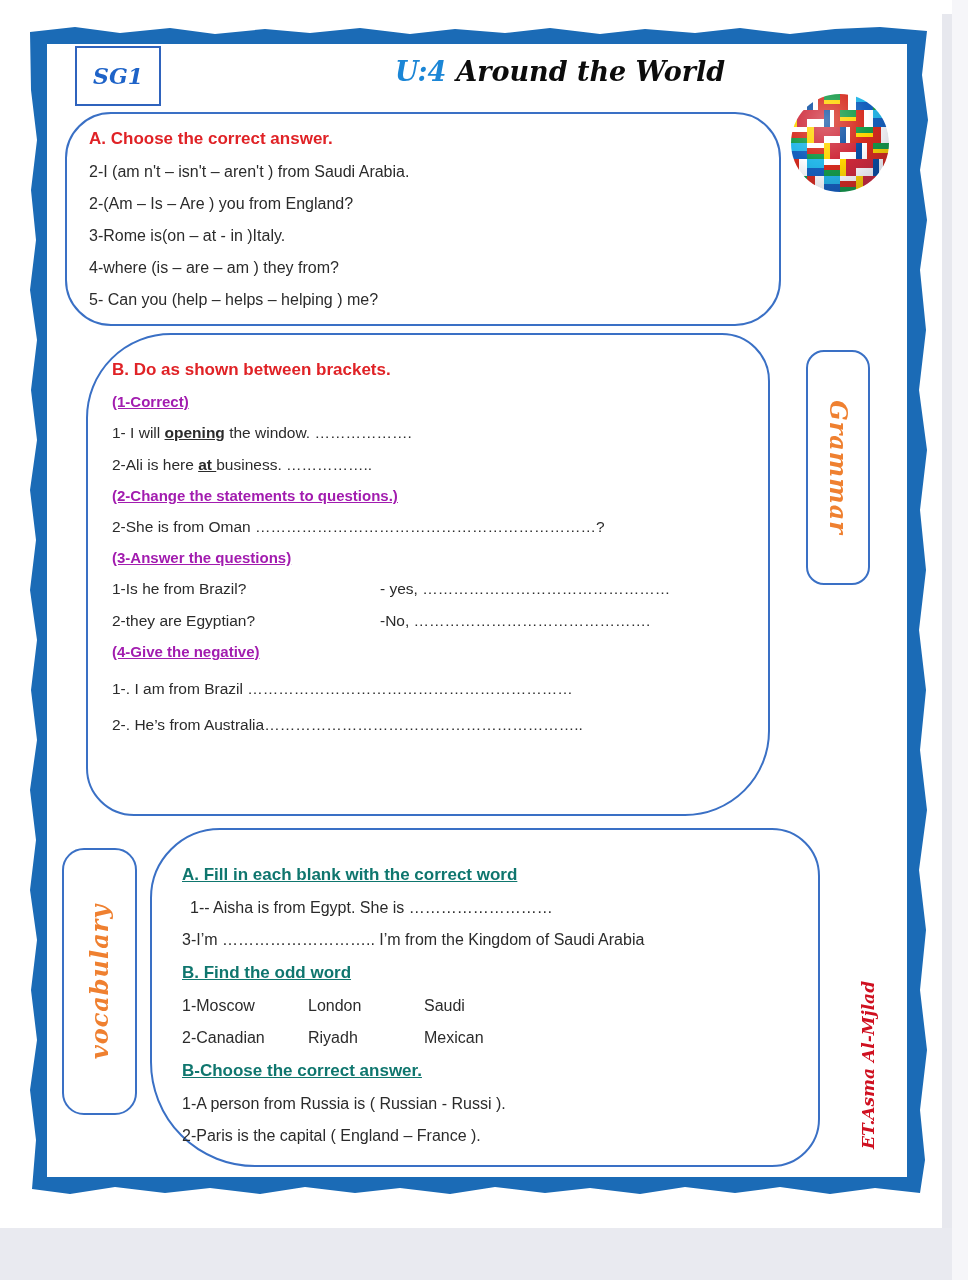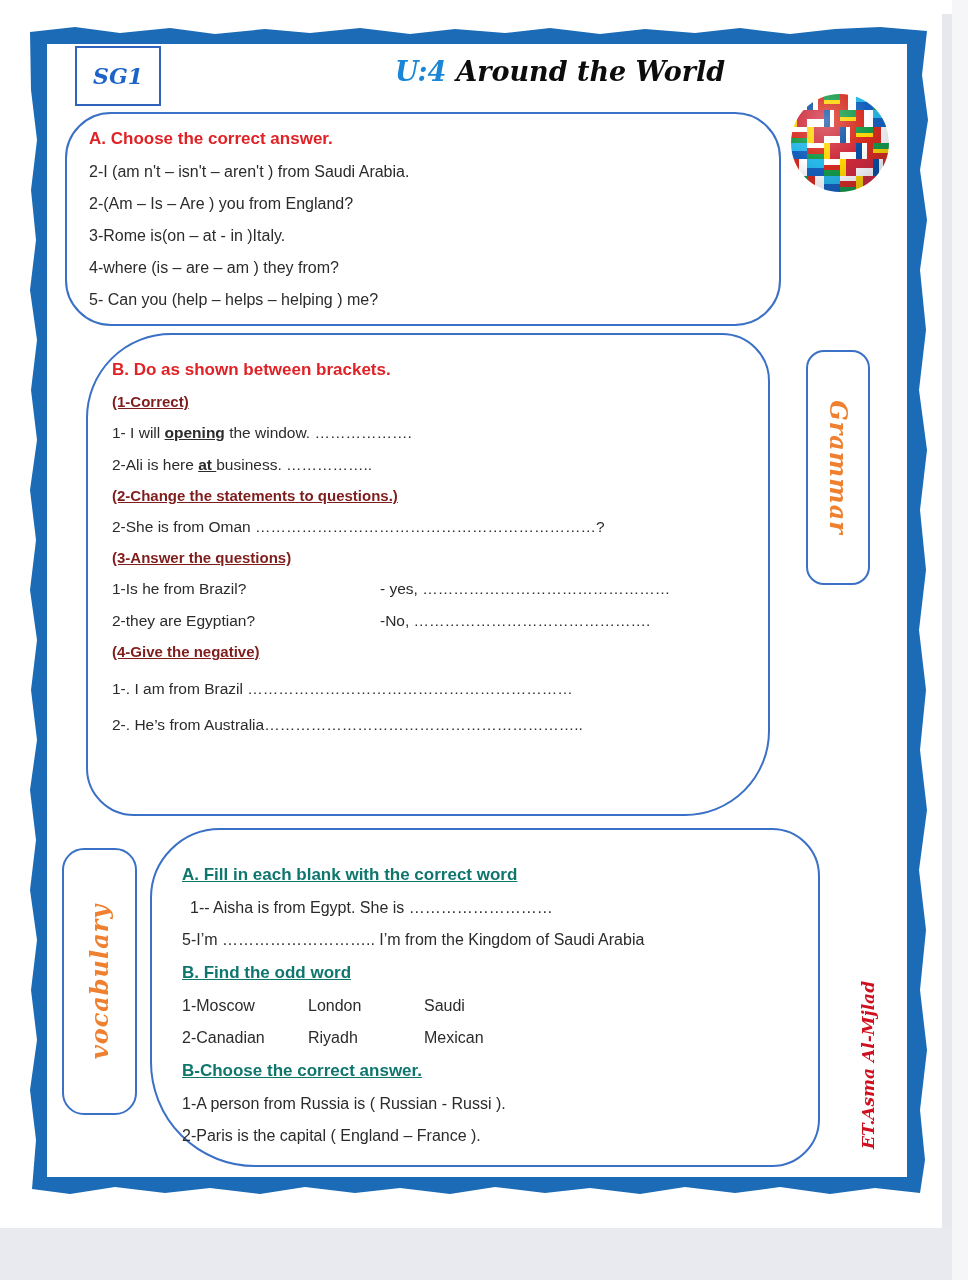--- a/index.html
+++ b/index.html
@@ -49,21 +49,21 @@
   .tab-vocab{left:62px;top:848px;width:75px;height:267px;border-radius:22px;border-width:2px;
              display:flex;align-items:center;justify-content:center;}
   .tab-text{font-family:"DejaVu Serif",serif;font-style:italic;font-weight:bold;color:#ef8030;
             white-space:nowrap;}
   .tab-grammar .tab-text{transform:rotate(90deg);font-size:24px;letter-spacing:1px;}
   .tab-vocab .tab-text{transform:rotate(-90deg);font-size:24px;letter-spacing:1px;}
 
   
   .h-red{color:#e02226;font-weight:bold;font-size:17px;}
   .h-red-u{color:#0f766e;font-weight:bold;font-size:17px;text-decoration:underline;}
-  .h-green{color:#7f1d1d;font-weight:bold;font-size:15px;text-decoration:underline;}
+  .h-green{color:#a21caf;font-weight:bold;font-size:15px;text-decoration:underline;}
   .line{color:#2b2b2b;font-size:16px;}
   .box-a .line{margin-top:14px;}
   .box-b .h-green{margin-top:13px;}
   .box-b .line{margin-top:14px;font-size:15.5px;}
   .box-b .h-red{margin-bottom:2px;}
   .em-word{font-weight:bold;text-decoration:underline;}
   .qa-row{display:flex;gap:40px;}
   .qa-q{width:228px;flex:0 0 228px;}
   .odd-row{display:flex;}
   .odd-row span:nth-child(1){width:126px;flex:0 0 126px;}
@@ -190,21 +190,21 @@
     <span class="tab-text">Grammar</span>
   </div>
 
   <div class="cbox tab-vocab">
     <span class="tab-text">vocabulary</span>
   </div>
 
   <div class="cbox box-c">
     <div class="h-red-u">A. Fill in each blank with the correct word</div>
     <div class="line indent1">1-- Aisha is from Egypt. She is ………………………</div>
-    <div class="line">5-I’m ……………………….. I’m from the Kingdom of Saudi Arabia</div>
+    <div class="line">3-I’m ……………………….. I’m from the Kingdom of Saudi Arabia</div>
 
     <div class="h-red-u">B. Find the odd word</div>
     <div class="line odd-row">
       <span>1-Moscow</span>
       <span>London</span>
       <span>Saudi</span>
     </div>
     <div class="line odd-row">
       <span>2-Canadian</span>
       <span>Riyadh</span>

